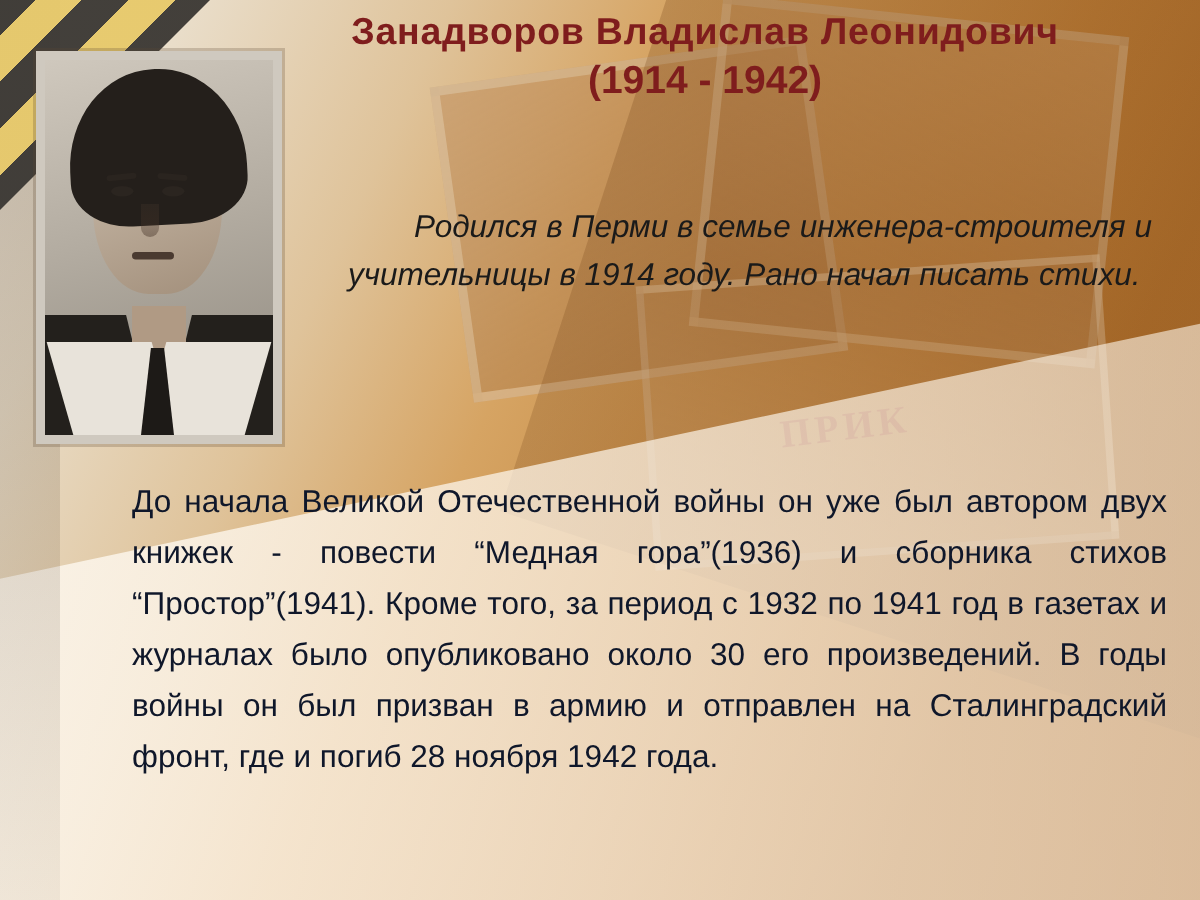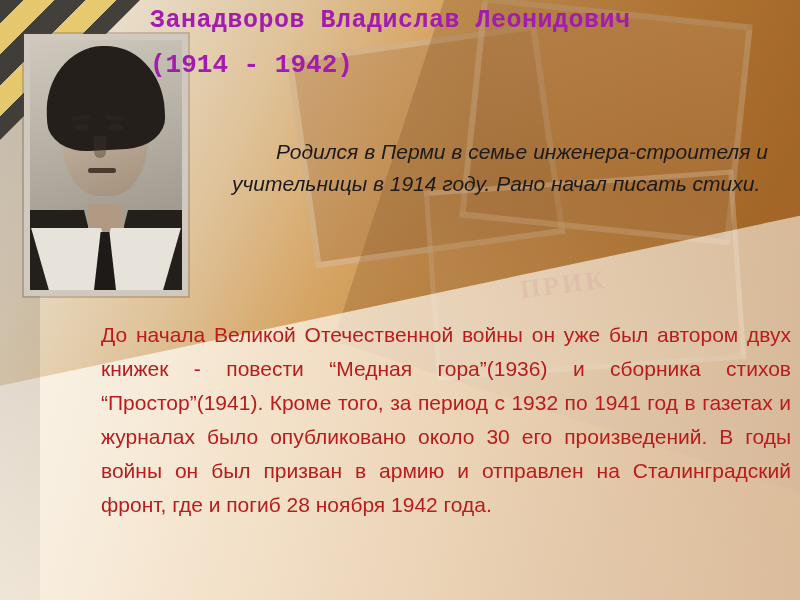--- a/index.html
+++ b/index.html
@@ -116,34 +116,35 @@
     height: 600px;
     background: linear-gradient(180deg, rgba(60,45,30,0.25), rgba(60,45,30,0.05));
   }
 
   
   .title-block {
     position: absolute;
     left: 150px;
     top: 4px;
     width: 640px;
-    font-family: Liberation Mono, monospace;
-    color: #a21caf;
+    text-align: center;
+    font-family: Liberation Sans, sans-serif;
+    color: #7f1d1d;
   }
   .title-line1 {
     font-size: 25px;
     font-weight: bold;
     letter-spacing: 0.5px;
     line-height: 34px;
     white-space: nowrap;
   }
   .title-line2 {
     font-size: 26px;
     font-weight: bold;
-    margin-top: 12px;
+    margin-top: 0;
   }
 
   
   .portrait-frame {
     position: absolute;
     left: 24px;
     top: 34px;
     width: 164px;
     height: 262px;
     background: #cfc9bf;
@@ -248,26 +249,26 @@
     width: 536px;
     font-size: 21px;
     line-height: 32px;
     color: #1a1a1a;
     text-align: justify;
     text-indent: 44px;
     font-style: italic;
   }
   .para-main {
     position: absolute;
-    left: 101px;
+    left: 88px;
     top: 318px;
     width: 690px;
     font-size: 21px;
     line-height: 34px;
-    color: #b91c1c;
+    color: #0f172a;
     text-align: justify;
   }
 </style>
 </head>
 <body>
 
 <div class="slide">
 
   <div class="bg-base"></div>
   <div class="bg-photo-a"></div>

